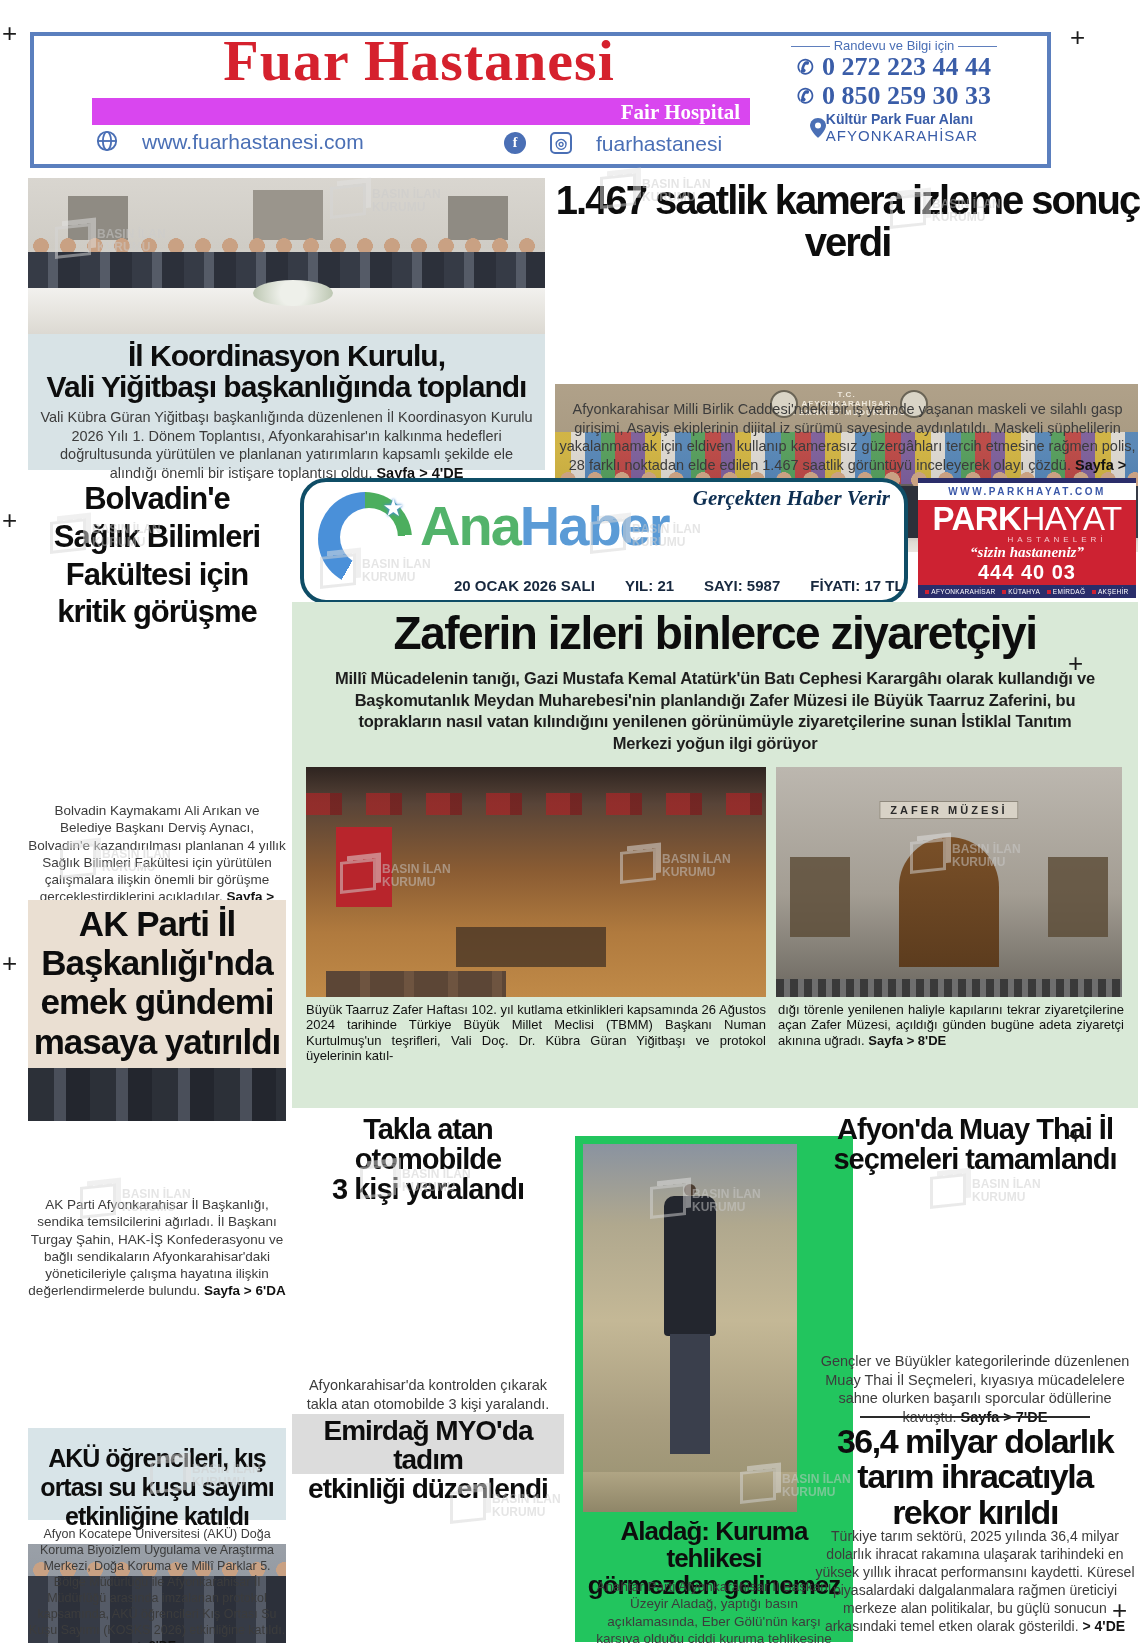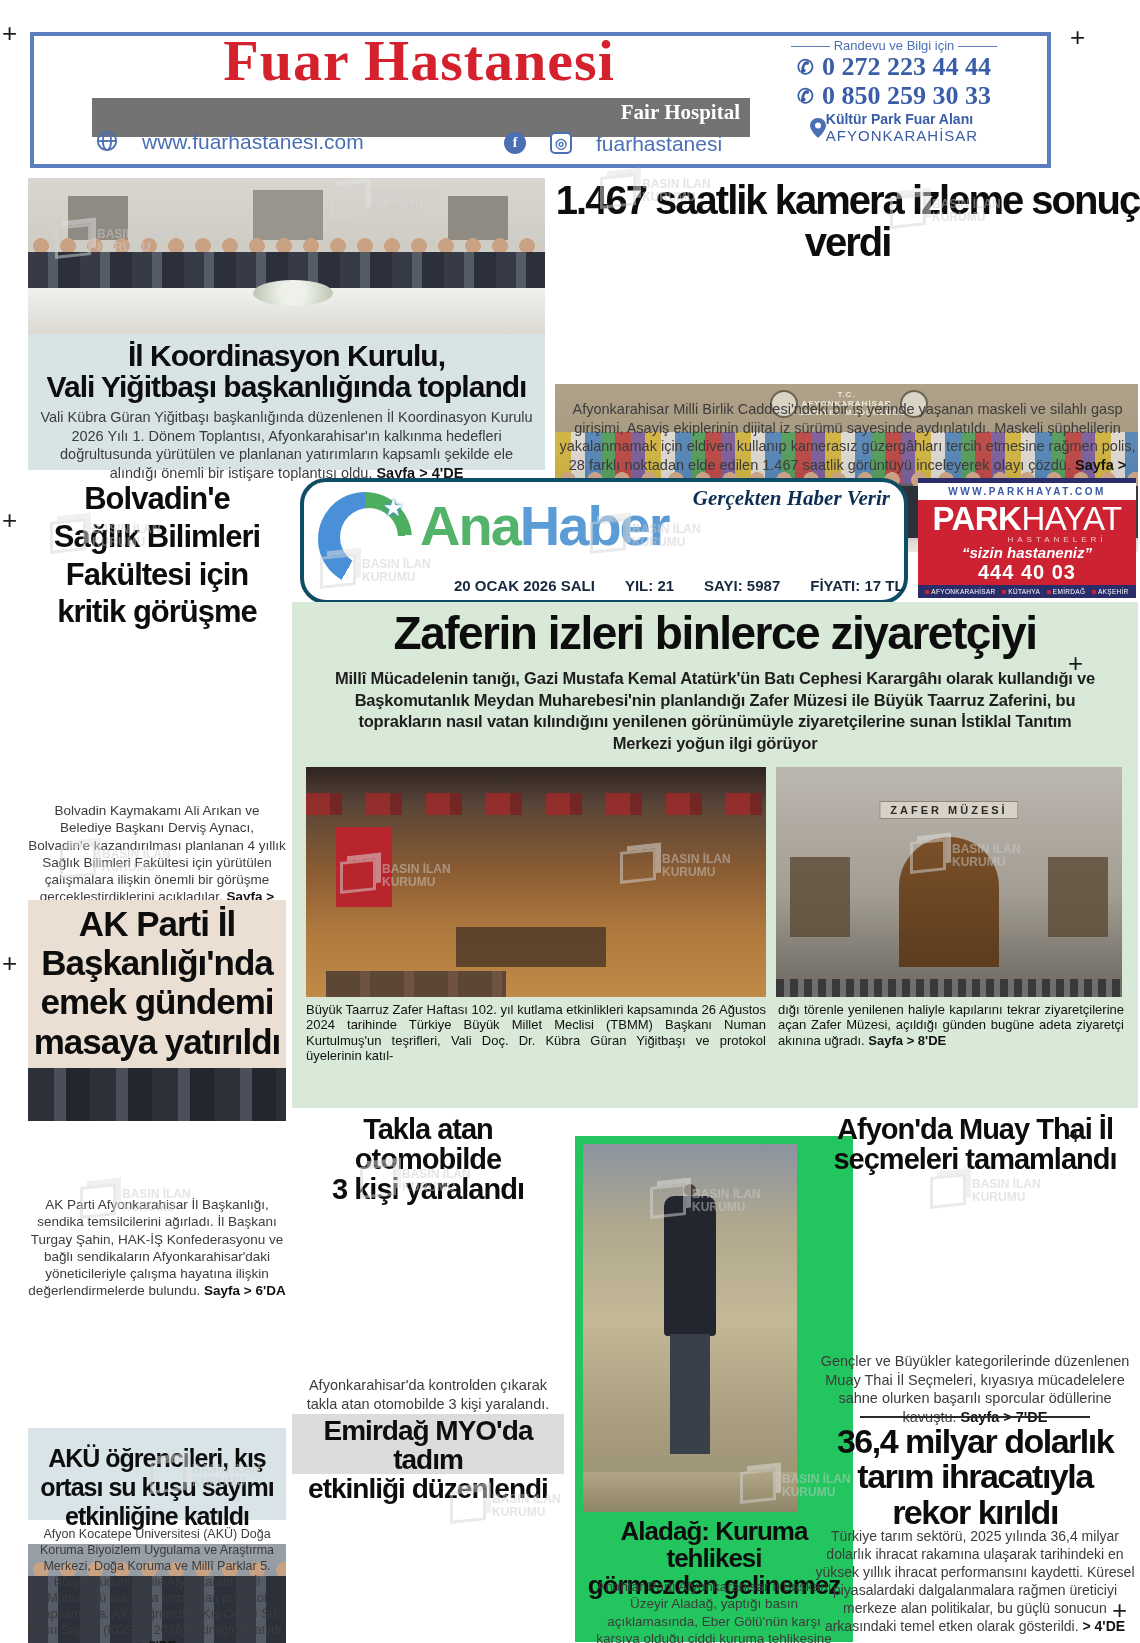--- a/index.html
+++ b/index.html
@@ -23,22 +23,22 @@
   .wm{position:absolute;display:flex;align-items:center;gap:6px;color:#cccccc;opacity:.5;
       z-index:9;pointer-events:none;font-weight:700;font-size:12px;line-height:1.05;
       white-space:pre-line;text-align:left;}
   .wm::before{content:"";width:30px;height:26px;border:3px solid #d6d6d6;
       box-shadow:6px -6px 0 -1px #e2e2e2;transform:skewY(-6deg);flex:none;}
   .cm{position:absolute;font-size:26px;font-weight:400;color:#1c1c1c;z-index:10;}
   
   .fuar{border:4px solid #5b7fbe;background:#fff;}
   .fuar-brand{font-family:"Liberation Serif",serif;font-weight:700;color:#d5212d;
       font-size:58px;letter-spacing:1px;text-align:center;line-height:1;}
-  .fuar-strip{background:#737373;color:#fff;font-family:"Liberation Serif",serif;
-      font-weight:700;font-size:21px;text-align:right;padding:2px 10px 12px 0;}
+  .fuar-strip{background:#d946ef;color:#fff;font-family:"Liberation Serif",serif;
+      font-weight:700;font-size:21px;text-align:right;padding:2px 10px 0 0;}
   .fuar-web{color:#4a6fb5;font-size:21px;display:flex;align-items:flex-start;gap:24px;}
   .fuar-right{color:#3a5da8;text-align:center;}
   .fuar-phone{font-family:"Liberation Serif",serif;font-weight:700;font-size:26px;
       color:#3a5da8;display:flex;align-items:center;gap:8px;justify-content:center;line-height:1.1;}
   .soc{display:inline-flex;width:22px;height:22px;border-radius:50%;background:#4a6fb5;color:#fff;
       align-items:center;justify-content:center;font-weight:700;font-size:14px;font-family:"Liberation Serif",serif;}
   .soc.ig{background:#fff;color:#4a6fb5;border:2px solid #4a6fb5;width:18px;height:18px;border-radius:5px;}
   
   .mast{border:4px solid #0f4d66;border-radius:26px;background:#fff;}
   .mast-name{font-weight:700;font-size:56px;letter-spacing:-2px;line-height:1;}
@@ -52,21 +52,21 @@
       border-radius:50%;background:#fff;}
   .logo-star{position:absolute;right:8px;top:2px;color:#fff;font-size:24px;z-index:2;
       text-shadow:0 0 3px #4a90d9,0 0 3px #4a90d9;}
   
   .ph-ad{background:#cd2232;display:flex;flex-direction:column;}
   .ph-navy{background:#2a2d6a;}
   .ph-web{background:#fff;color:#3a57a8;font-weight:700;font-size:10px;letter-spacing:2.5px;
       text-align:center;padding:3px 12px;}
   .ph-name{color:#fff;font-size:33px;line-height:1;text-align:center;letter-spacing:-.5px;}
   .ph-sub{color:#f4c9ce;font-size:8px;letter-spacing:4px;text-align:center;}
-  .ph-slogan{font-family:Liberation Sans, sans-serif;font-style:italic;font-weight:700;
+  .ph-slogan{font-family:Liberation Serif, serif;font-style:italic;font-weight:700;
       color:#fff;font-size:15px;text-align:center;}
   .ph-phone{color:#fff;font-weight:700;font-size:20px;text-align:center;letter-spacing:1px;}
   .ph-cities{background:#2a2d6a;display:flex;justify-content:space-around;align-items:center;
       padding:3px 4px;}
   .ph-city{color:#fff;font-size:6.5px;letter-spacing:.3px;display:flex;align-items:center;gap:2px;}
   .ph-city::before{content:"";width:4px;height:4px;background:#cd2232;display:inline-block;}
   
   .plaque{position:absolute;background:#d8d2c6;color:#2a2a2a;font-weight:700;
       letter-spacing:3px;font-size:11px;padding:2px 10px;border:1px solid #8f897d;}
   .divider{background:#2a2a2a;}

